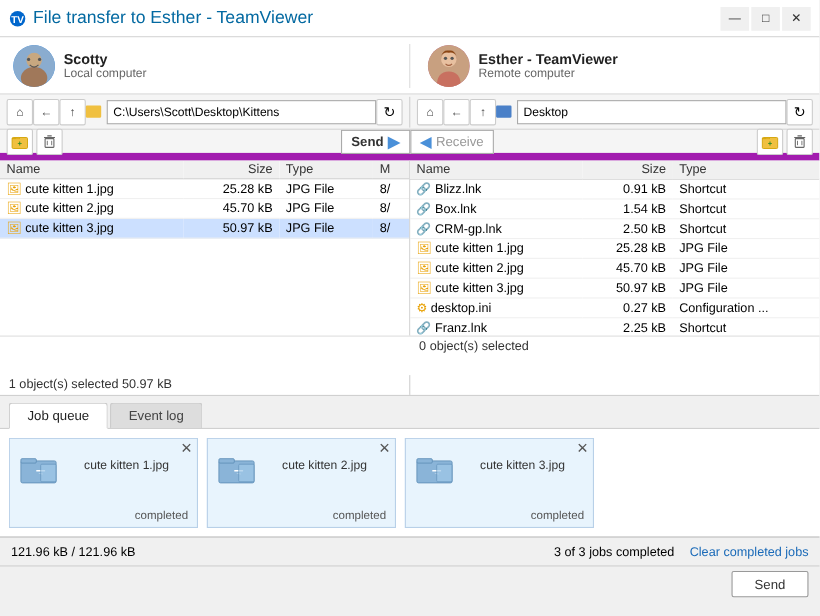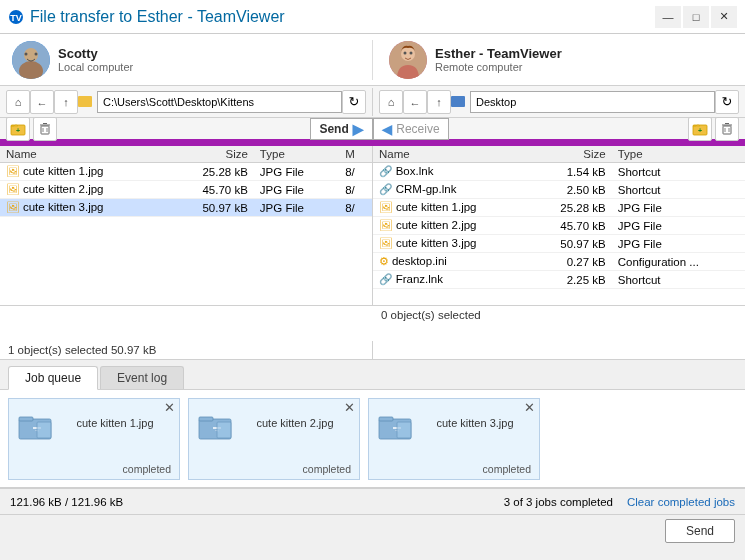--- a/index.html
+++ b/index.html
@@ -549,20 +549,25 @@
     <div class="panel-scroll right-scroll">
       <table class="file-table">
         <thead>
           <tr>
             <th>Name</th>
             <th class="right">Size</th>
             <th>Type</th>
           </tr>
         </thead>
         <tbody id="remote-files-body">
+        <tr>
+    <td><span class="file-icon">🔗</span>Blizz.lnk</td>
+    <td class="right">0.91 kB</td>
+    <td>Shortcut</td>
+  </tr>
             <tr>
     <td><span class="file-icon">🔗</span>Box.lnk</td>
     <td class="right">1.54 kB</td>
     <td>Shortcut</td>
   </tr>
             <tr>
     <td><span class="file-icon">🔗</span>CRM-gp.lnk</td>
     <td class="right">2.50 kB</td>
     <td>Shortcut</td>
   </tr>

